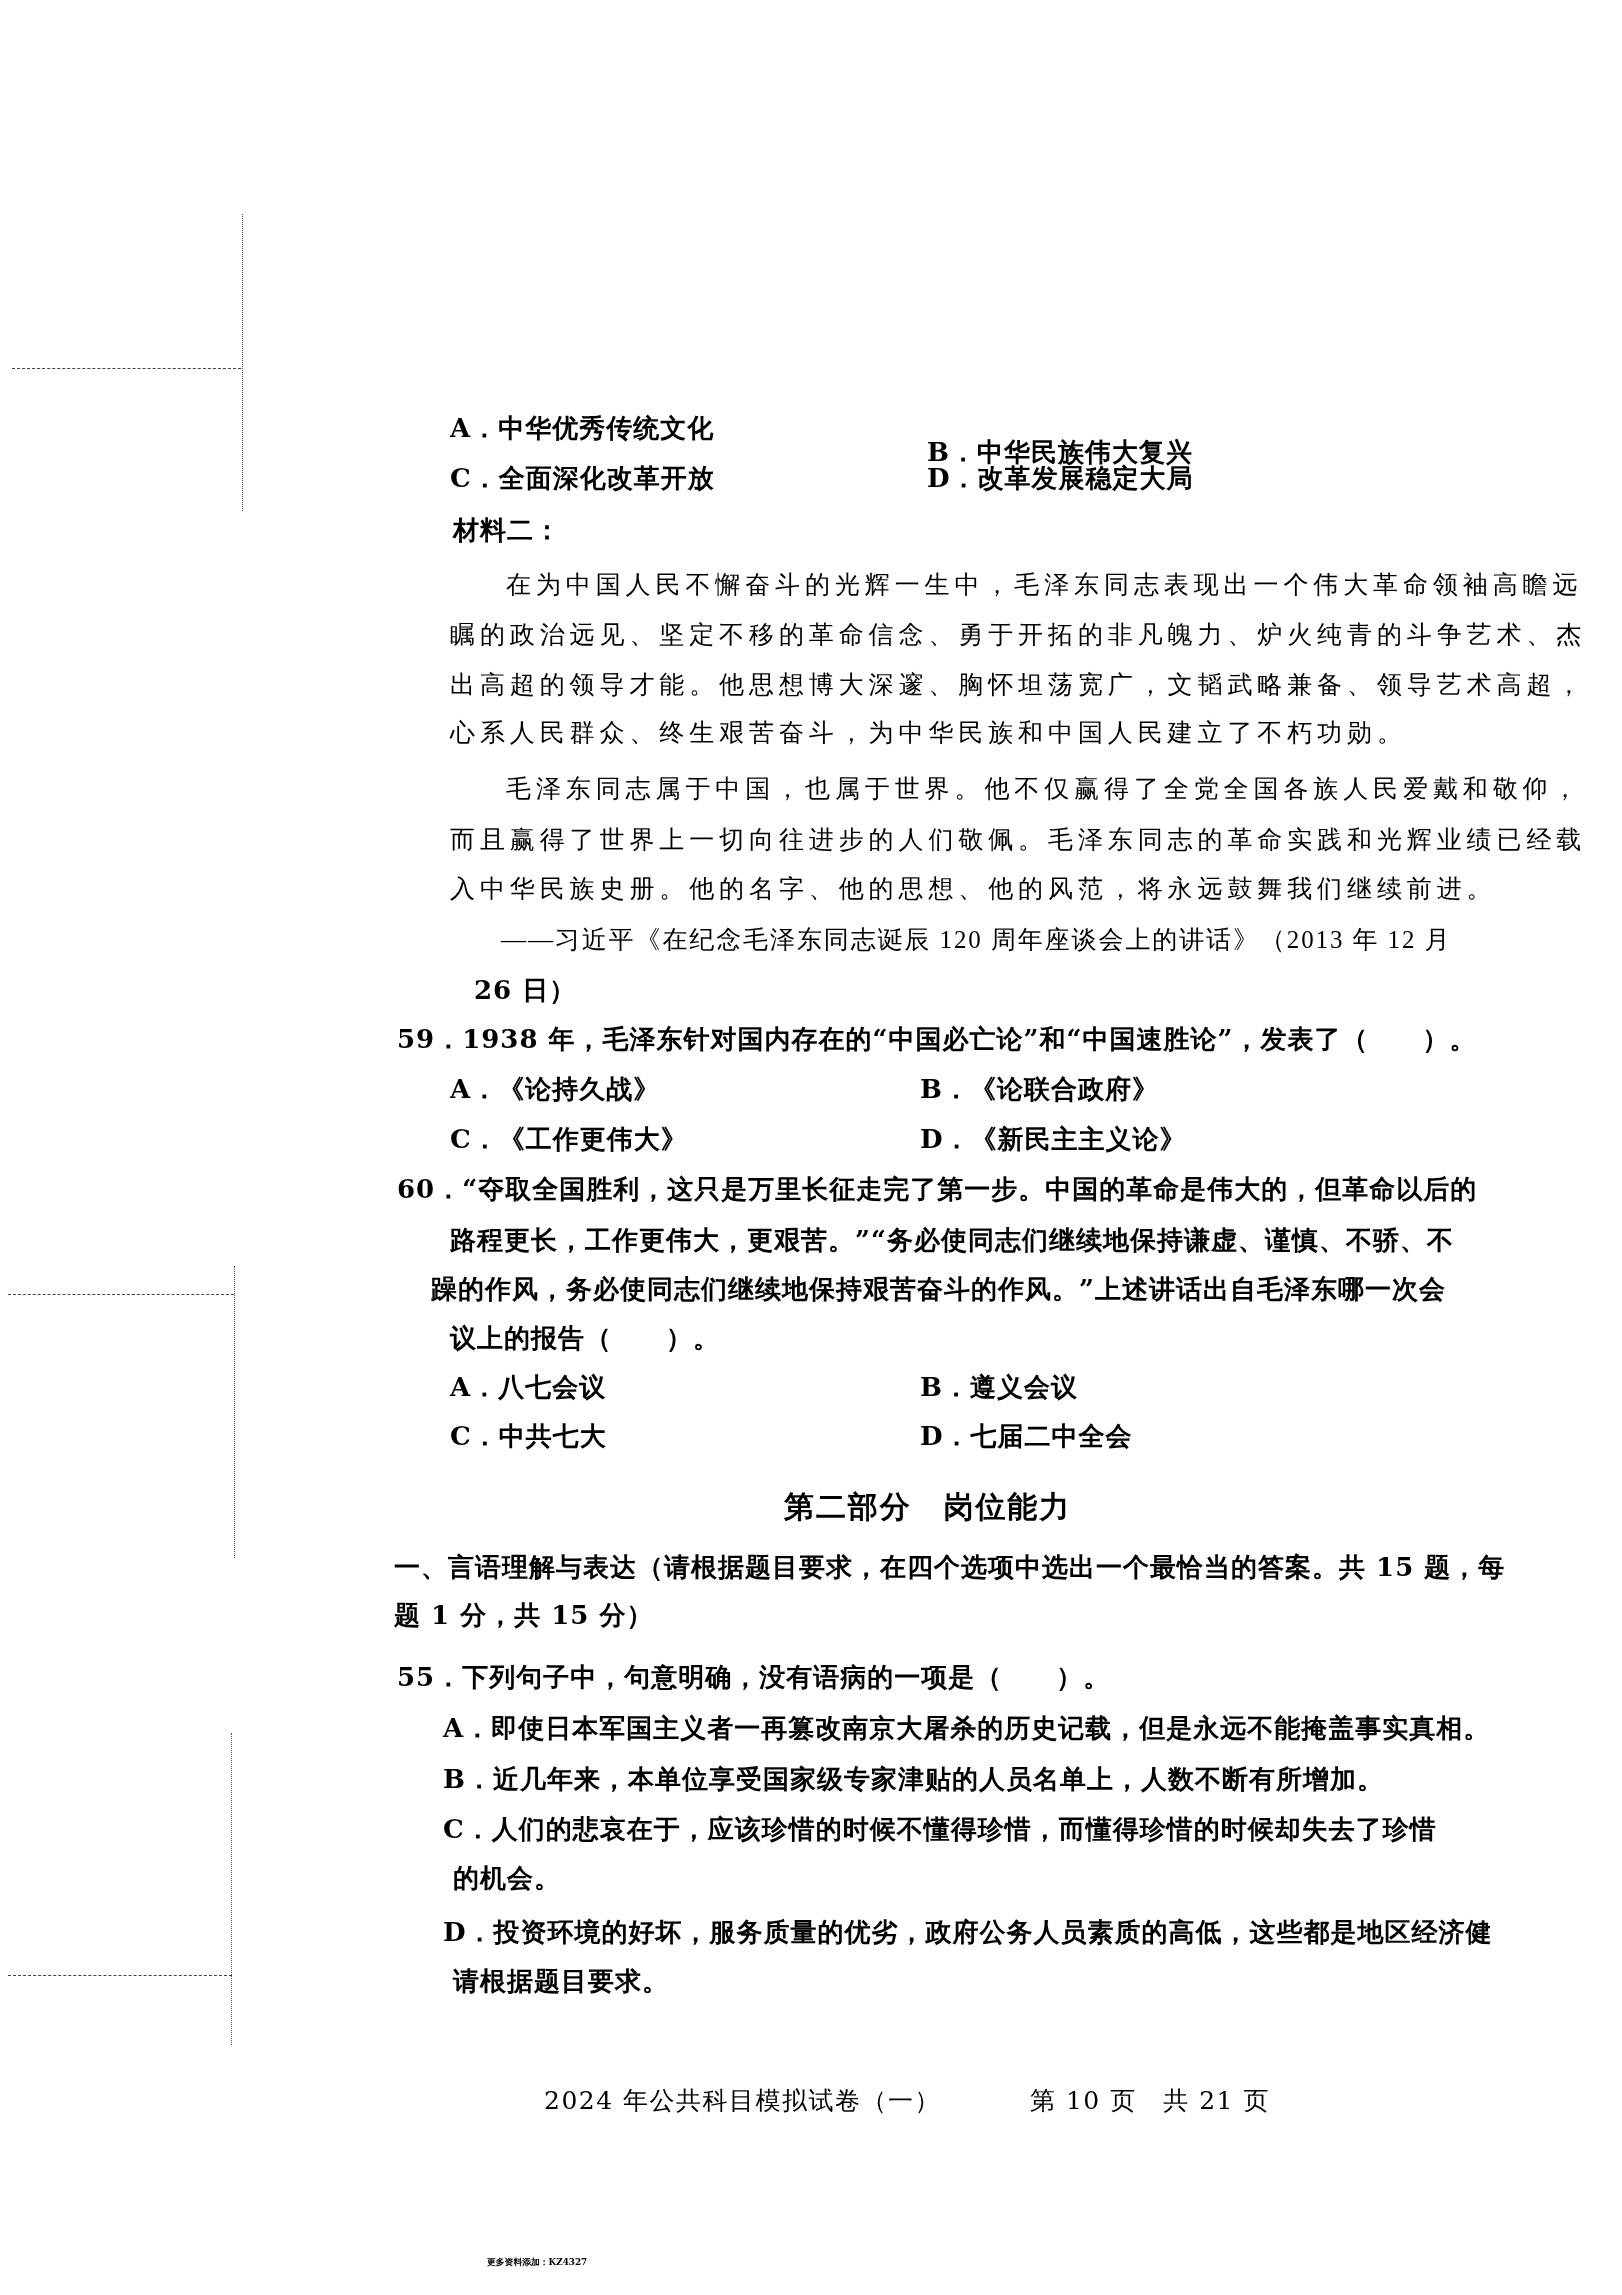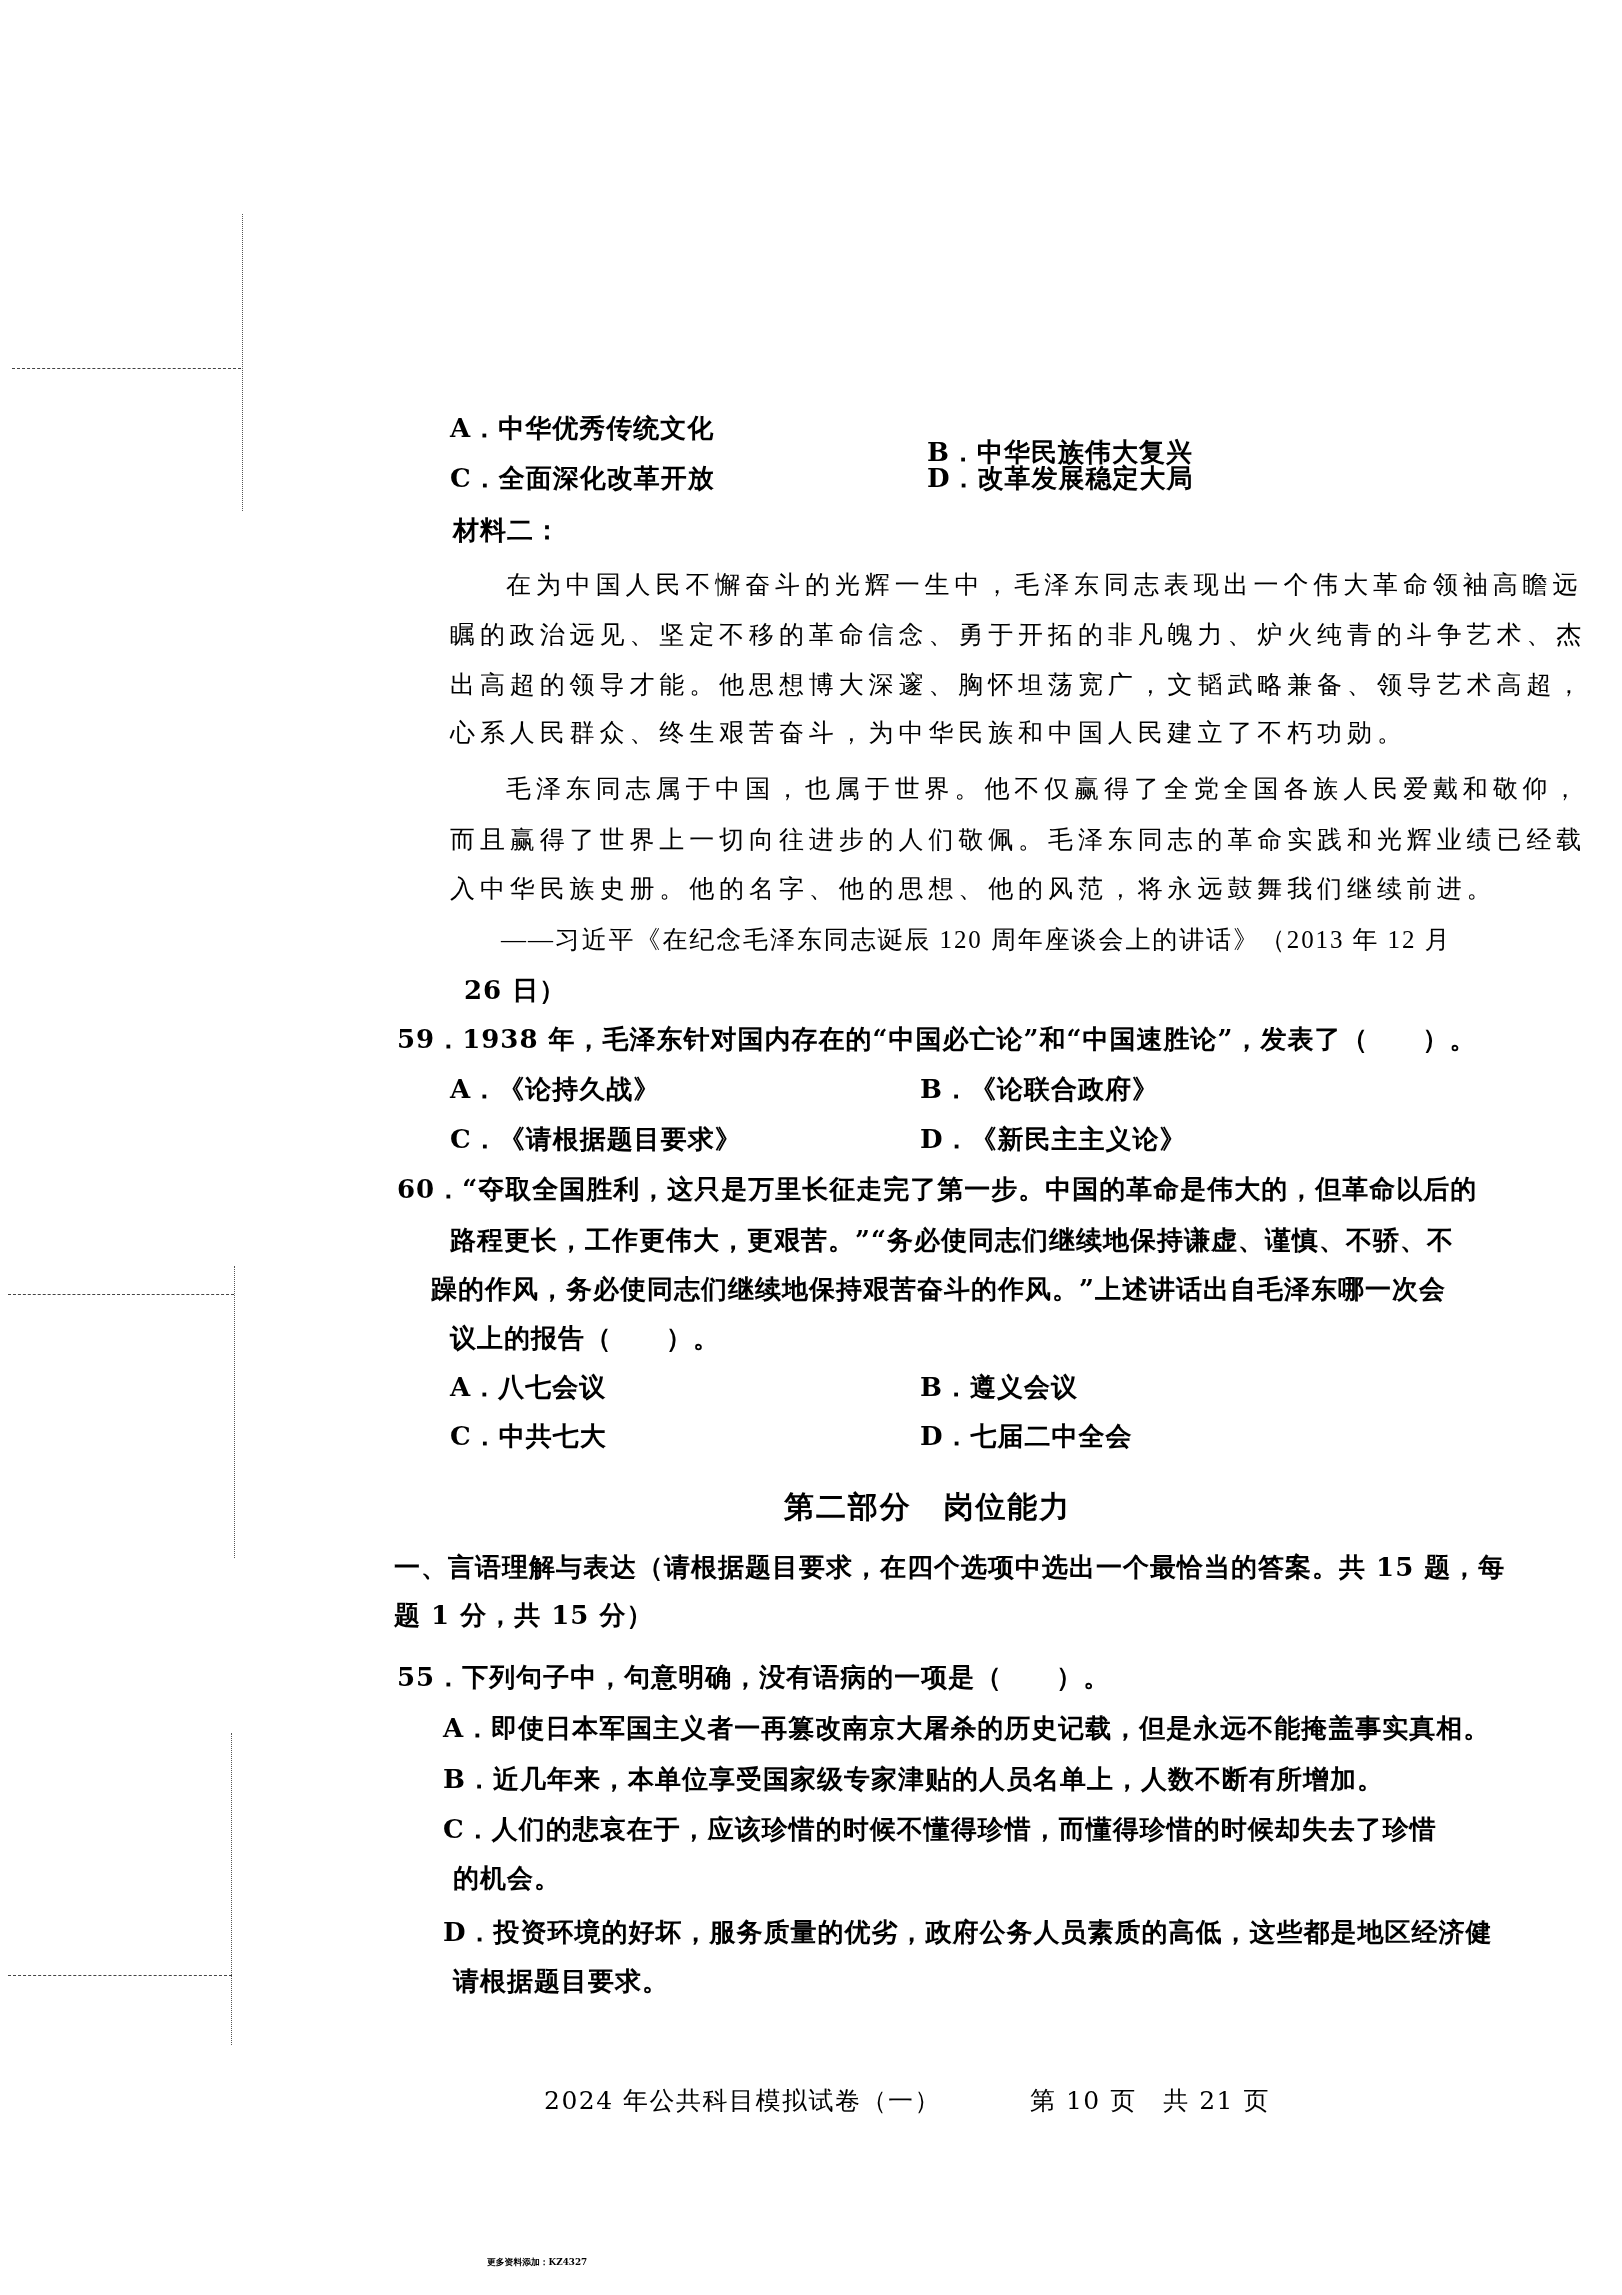--- a/index.html
+++ b/index.html
@@ -35,26 +35,26 @@
 
 <div class="abs t" style="left:453px; top:506px;">材料二：</div>
 <div class="abs kai" style="left:506px; top:560px; line-height:49px;">在为中国人民不懈奋斗的光辉一生中，毛泽东同志表现出一个伟大革命领袖高瞻远</div>
 <div class="abs kai" style="left:450px; top:610px; line-height:49px;">瞩的政治远见、坚定不移的革命信念、勇于开拓的非凡魄力、炉火纯青的斗争艺术、杰</div>
 <div class="abs kai" style="left:450px; top:660px; line-height:49px;">出高超的领导才能。他思想博大深邃、胸怀坦荡宽广，文韬武略兼备、领导艺术高超，</div>
 <div class="abs kai" style="left:450px; top:708px; line-height:49px;">心系人民群众、终生艰苦奋斗，为中华民族和中国人民建立了不朽功勋。</div>
 <div class="abs kai" style="left:506px; top:764px; line-height:49px;">毛泽东同志属于中国，也属于世界。他不仅赢得了全党全国各族人民爱戴和敬仰，</div>
 <div class="abs kai" style="left:450px; top:815px; line-height:49px;">而且赢得了世界上一切向往进步的人们敬佩。毛泽东同志的革命实践和光辉业绩已经载</div>
 <div class="abs kai" style="left:450px; top:864px; line-height:49px;">入中华民族史册。他的名字、他的思想、他的风范，将永远鼓舞我们继续前进。</div>
 <div class="abs kai" style="left:501px; top:915px; line-height:49px; letter-spacing:1.9px;">——习近平《在纪念毛泽东同志诞辰 120 周年座谈会上的讲话》（2013 年 12 月</div>
-<div class="abs t" style="left:464px; top:966px;text-align:right;">26 日）</div>
+<div class="abs t" style="left:474px; top:966px;text-align:right;">26 日）</div>
 
 <div class="abs t" style="left:397px; top:1015px;">59．1938 年，毛泽东针对国内存在的“中国必亡论”和“中国速胜论”，发表了（　　）。</div>
 <div class="abs t" style="left:450px; top:1065px;">A．《论持久战》</div>
 <div class="abs t" style="left:920px; top:1065px;">B．《论联合政府》</div>
-<div class="abs t" style="left:450px; top:1115px;">C．《请根据题目要求》</div>
+<div class="abs t" style="left:450px; top:1115px;">C．《工作更伟大》</div>
 <div class="abs t" style="left:920px; top:1115px;">D．《新民主主义论》</div>
 
 <div class="abs t" style="left:397px; top:1165px;">60．“夺取全国胜利，这只是万里长征走完了第一步。中国的革命是伟大的，但革命以后的</div>
 <div class="abs t" style="left:450px; top:1216px;">路程更长，工作更伟大，更艰苦。”“务必使同志们继续地保持谦虚、谨慎、不骄、不</div>
 <div class="abs t" style="left:431px; top:1265px;">躁的作风，务必使同志们继续地保持艰苦奋斗的作风。”上述讲话出自毛泽东哪一次会</div>
 <div class="abs t" style="left:450px; top:1314px;">议上的报告（　　）。</div>
 <div class="abs t" style="left:450px; top:1363px;">A．八七会议</div>
 <div class="abs t" style="left:920px; top:1363px;">B．遵义会议</div>
 <div class="abs t" style="left:450px; top:1412px;">C．中共七大</div>
 <div class="abs t" style="left:920px; top:1412px;">D．七届二中全会</div>

